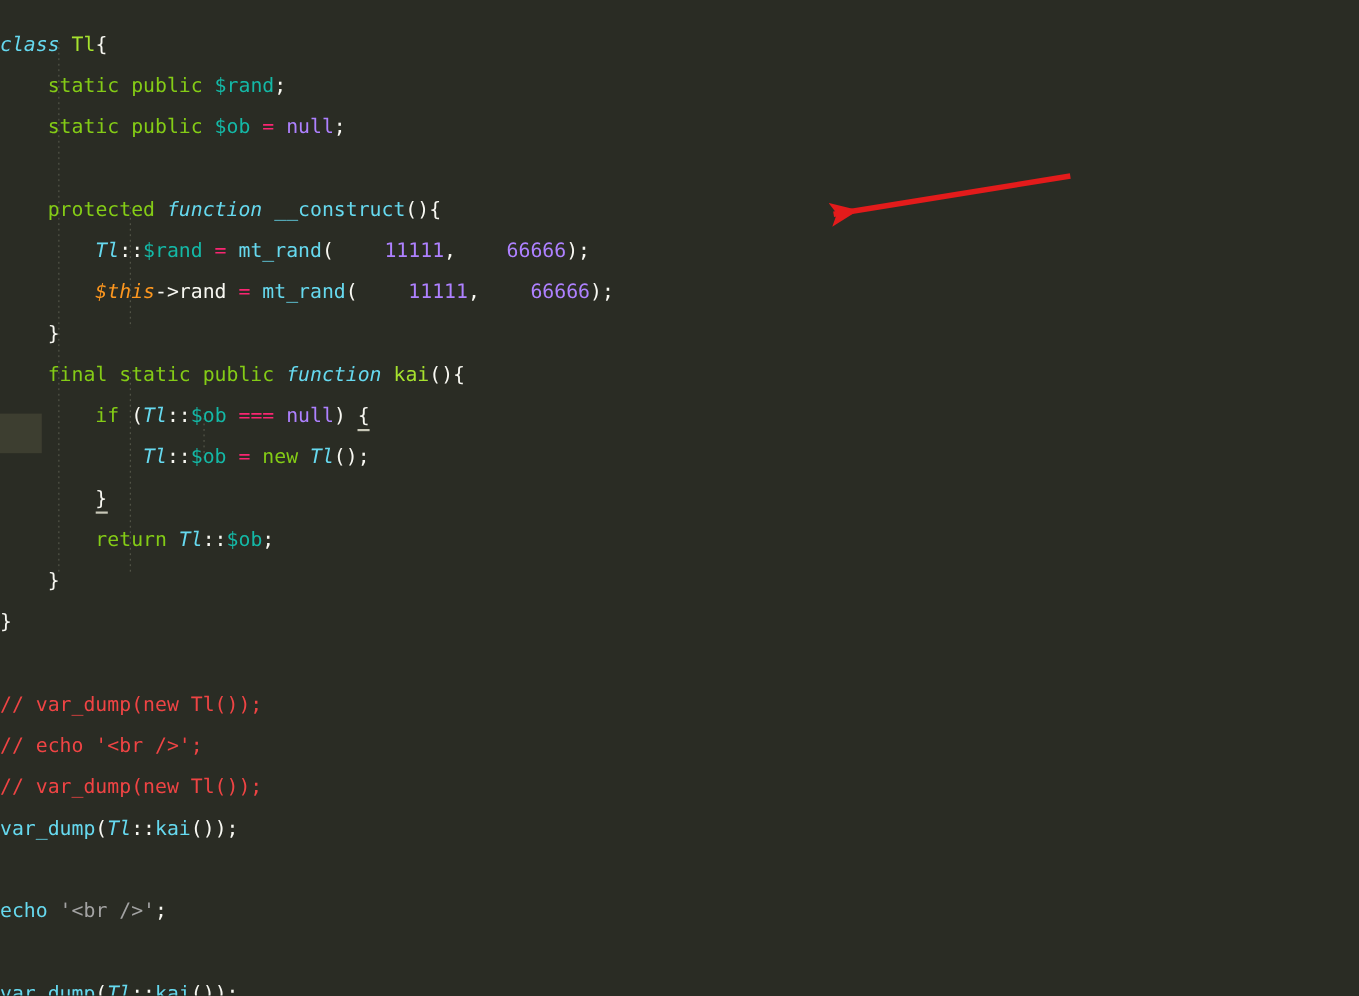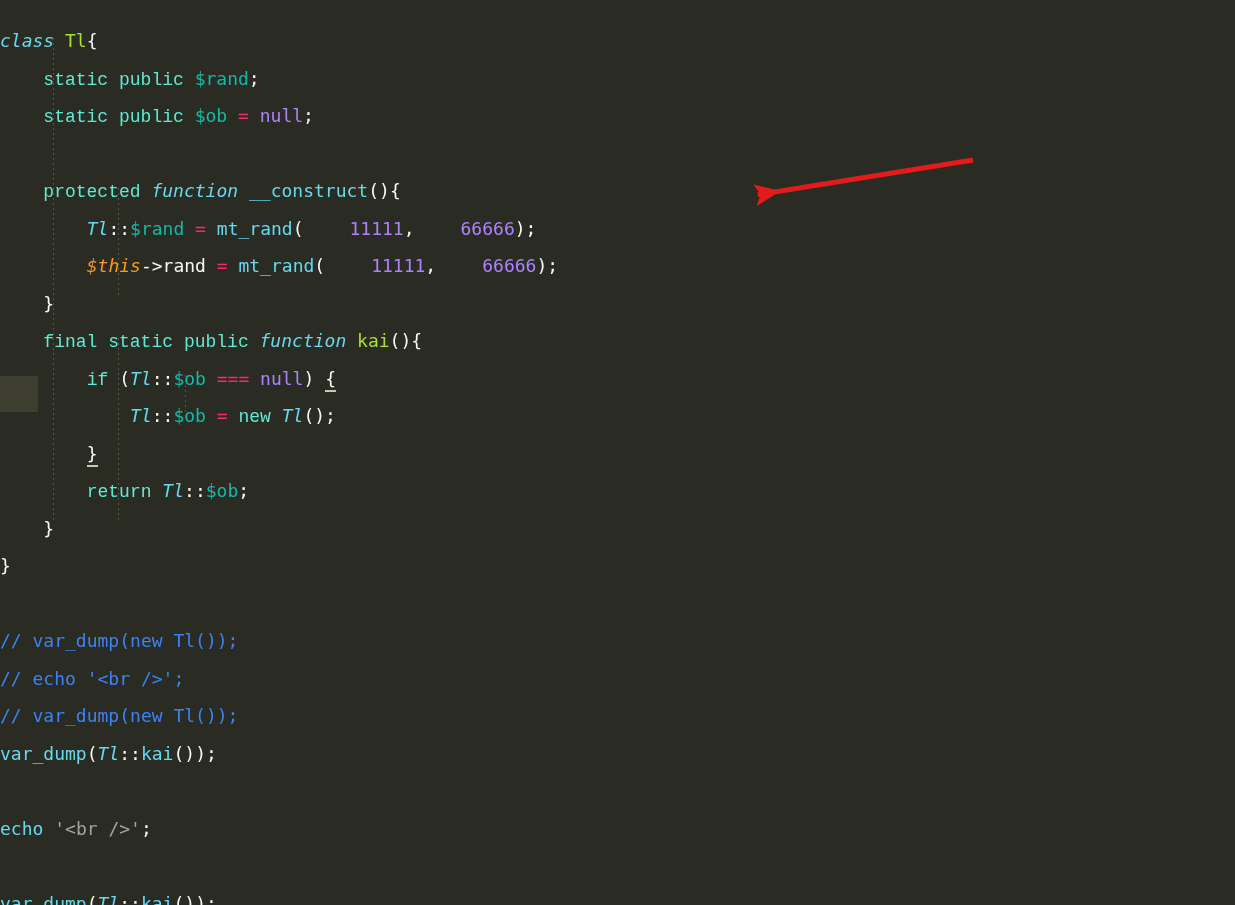--- a/index.html
+++ b/index.html
@@ -56,32 +56,32 @@
     padding-top: 6px;
   }
   .line {
     height: 37.5px;
     white-space: pre;
     position: relative;
   }
 
   
   .t-plain    { color: #f8f8f2; margin-top: 8px; }
-  .t-keyword  { color: #5eead4; font-family: Liberation Mono, monospace; }           
+  .t-keyword  { color: #84cc16; }           
   .t-kw-ital  { color: #66d9ef; font-style: italic; }  
   .t-type     { color: #a6e22e; }           
   .t-class    { color: #66d9ef; font-style: italic; }  
   .t-func     { color: #66d9ef; }           
   .t-var      { color: #14b8a6; }           
   .t-this     { color: #fd971f; font-style: italic; }  
   .t-op       { color: #f92672; }           
   .t-const    { color: #ae81ff; }           
   .t-num      { color: #ae81ff; margin-left: 46px; }
   .t-string   { color: #a3a3a3; }
-  .t-comment  { color: #3b82f6; }
+  .t-comment  { color: #ef4444; }
   .t-punct    { color: #f8f8f2; }
 
   
   .brace-match {
     border-bottom: 2px solid #c8c8b8;
     padding-bottom: 1px;
   }
 
   
   #annotation-arrow {

